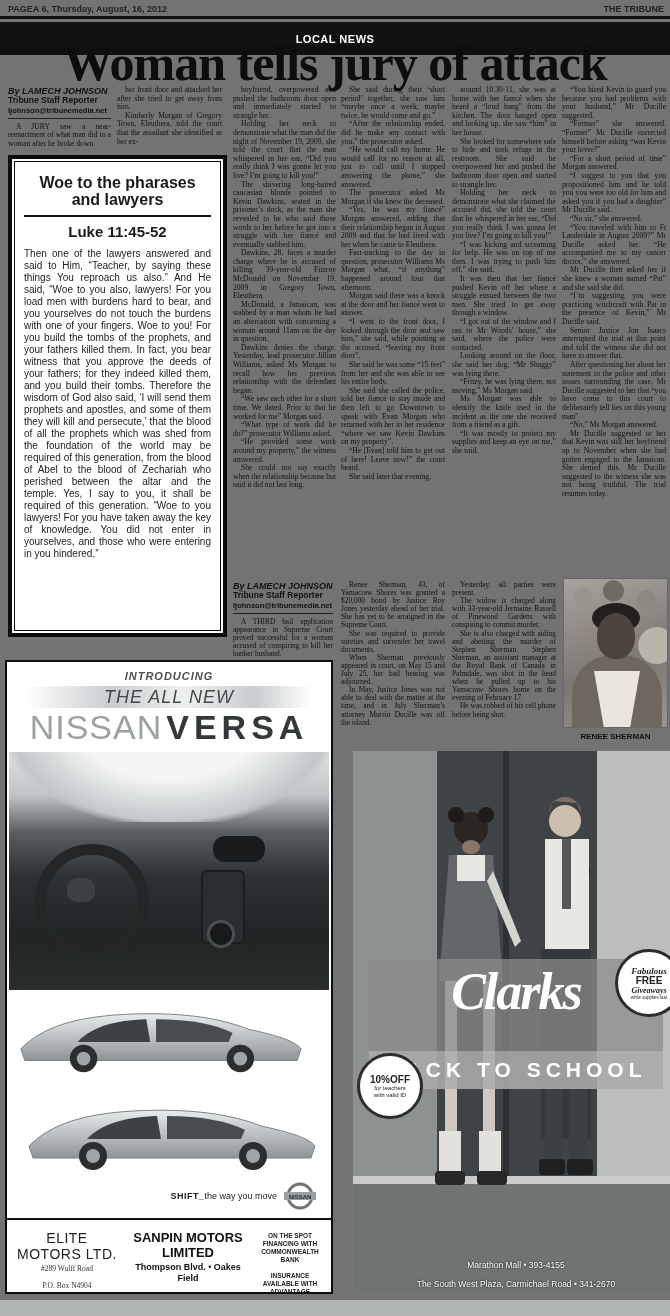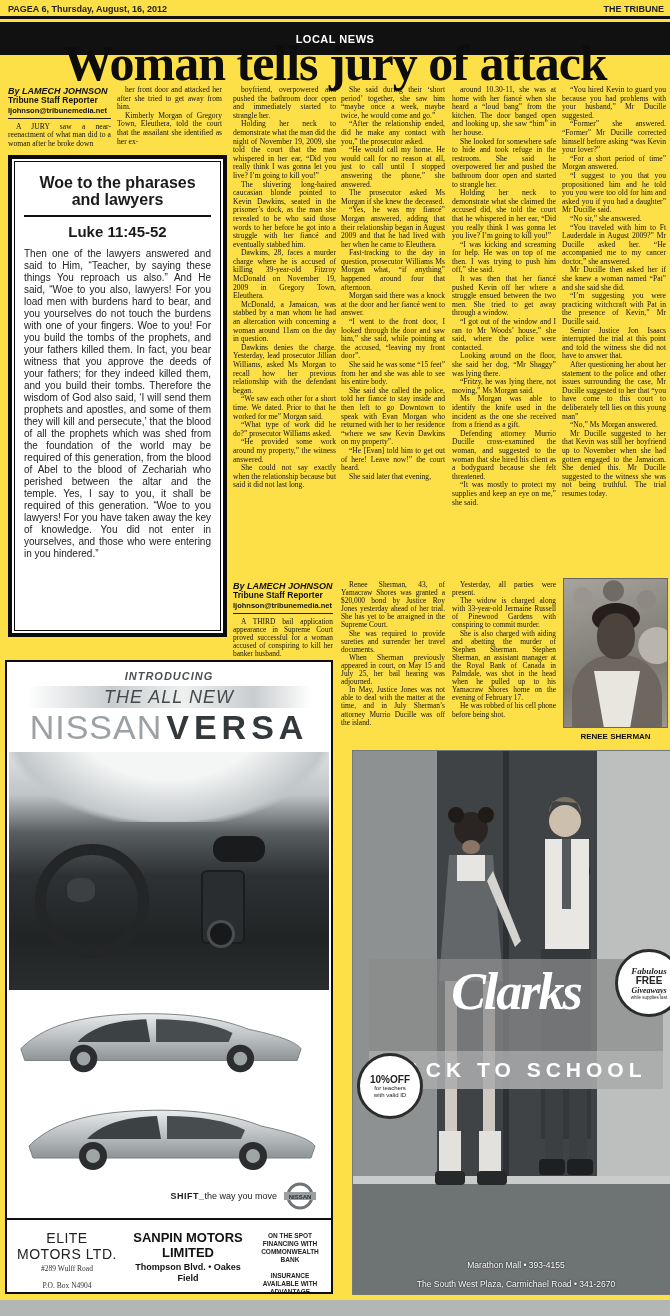--- a/index.html
+++ b/index.html
@@ -1,16 +1,16 @@
 <!DOCTYPE html>
 <html><head>
 <meta charset="utf-8">
 <style>
   html,body{margin:0;padding:0;background:#e8e8e6;}
-  #page{position:relative;width:670px;height:1316px;background:#fde047;overflow:hidden;
+  #page{position:relative;width:670px;height:1316px;background:#737373;overflow:hidden;
         font-family:"Liberation Serif",serif;color:#1a1a1a;}
   .abs{position:absolute;}
   
   .edition{top:4px;left:8px;font:bold 9px "Liberation Sans",sans-serif;color:#222;}
   .masthead{top:4px;right:6px;font:bold 9px "Liberation Sans",sans-serif;color:#222;}
   .toprule{top:16px;left:0;width:670px;height:3px;background:#111;}
   .sectionbar{top:22px;left:0;width:670px;height:33px;background:#111;display:flex;align-items:center;justify-content:center;}
   .sectionbar span{font:bold 11px "Liberation Sans",sans-serif;color:#fff;letter-spacing:.5px;}
   .headline{top:40px;left:0;width:670px;text-align:center;font:bold 50px/46px "Liberation Serif",serif;letter-spacing:-1px;color:#0d0d0d;}
   
@@ -156,21 +156,20 @@
   <div class="col" style="top:86px;left:452px;width:104px;height:448px;">
       <p class="">around 10.30-11, she was at home with her fiancé when she heard a “loud bang” from the kitchen. The door banged open and looking up, she saw “him” in her house.</p>
       <p class="">She looked for somewhere safe to hide and took refuge in the restroom. She said he overpowered her and pushed the bathroom door open and started to strangle her.</p>
       <p class="">Holding her neck to demonstrate what she claimed the accused did, she told the court that he whispered in her ear, “Did you really think I was gonna let you live? I’m going to kill you!”</p>
       <p class="">“I was kicking and screaming for help. He was on top of me then. I was trying to push him off,” she said.</p>
       <p class="">It was then that her fiancé pushed Kevin off her where a struggle ensued between the two men. She tried to get away through a window.</p>
       <p class="">“I got out of the window and I ran to Mr Woods’ house,” she said, where the police were contacted.</p>
       <p class="">Looking around on the floor, she said her dog, “Mr Shaggy” was lying there.</p>
       <p class="">“Fritzy, he was lying there, not moving,” Ms Morgan said.</p>
       <p class="">Ms Morgan was able to identify the knife used in the incident as the one she received from a friend as a gift.</p>
-      <p class="">Defending attorney Murrio Ducille cross-examined the woman, and suggested to the woman that she hired his client as a bodyguard because she felt threatened.</p>
       <p class="">“It was mostly to protect my supplies and keep an eye on me,” she said.</p>
     </div>
   <div class="col" style="top:86px;left:562px;width:104px;height:448px;">
       <p class="">“You hired Kevin to guard you because you had problems with your husband,” Mr Ducille suggested.</p>
       <p class="">“Former” she answered. “Former” Mr Ducille corrected himself before asking “was Kevin your lover?”</p>
       <p class="">“For a short period of time” Morgan answered.</p>
       <p class="">“I suggest to you that you propositioned him and he told you you were too old for him and asked you if you had a daughter” Mr Ducille said.</p>
       <p class="">“No sir,” she answered.</p>
       <p class="">“You traveled with him to Ft Lauderdale in August 2009?” Mr Ducille asked her. “He accompanied me to my cancer doctor,” she answered.</p>
       <p class="">Mr Ducille then asked her if she knew a woman named “Pat” and she said she did.</p>

